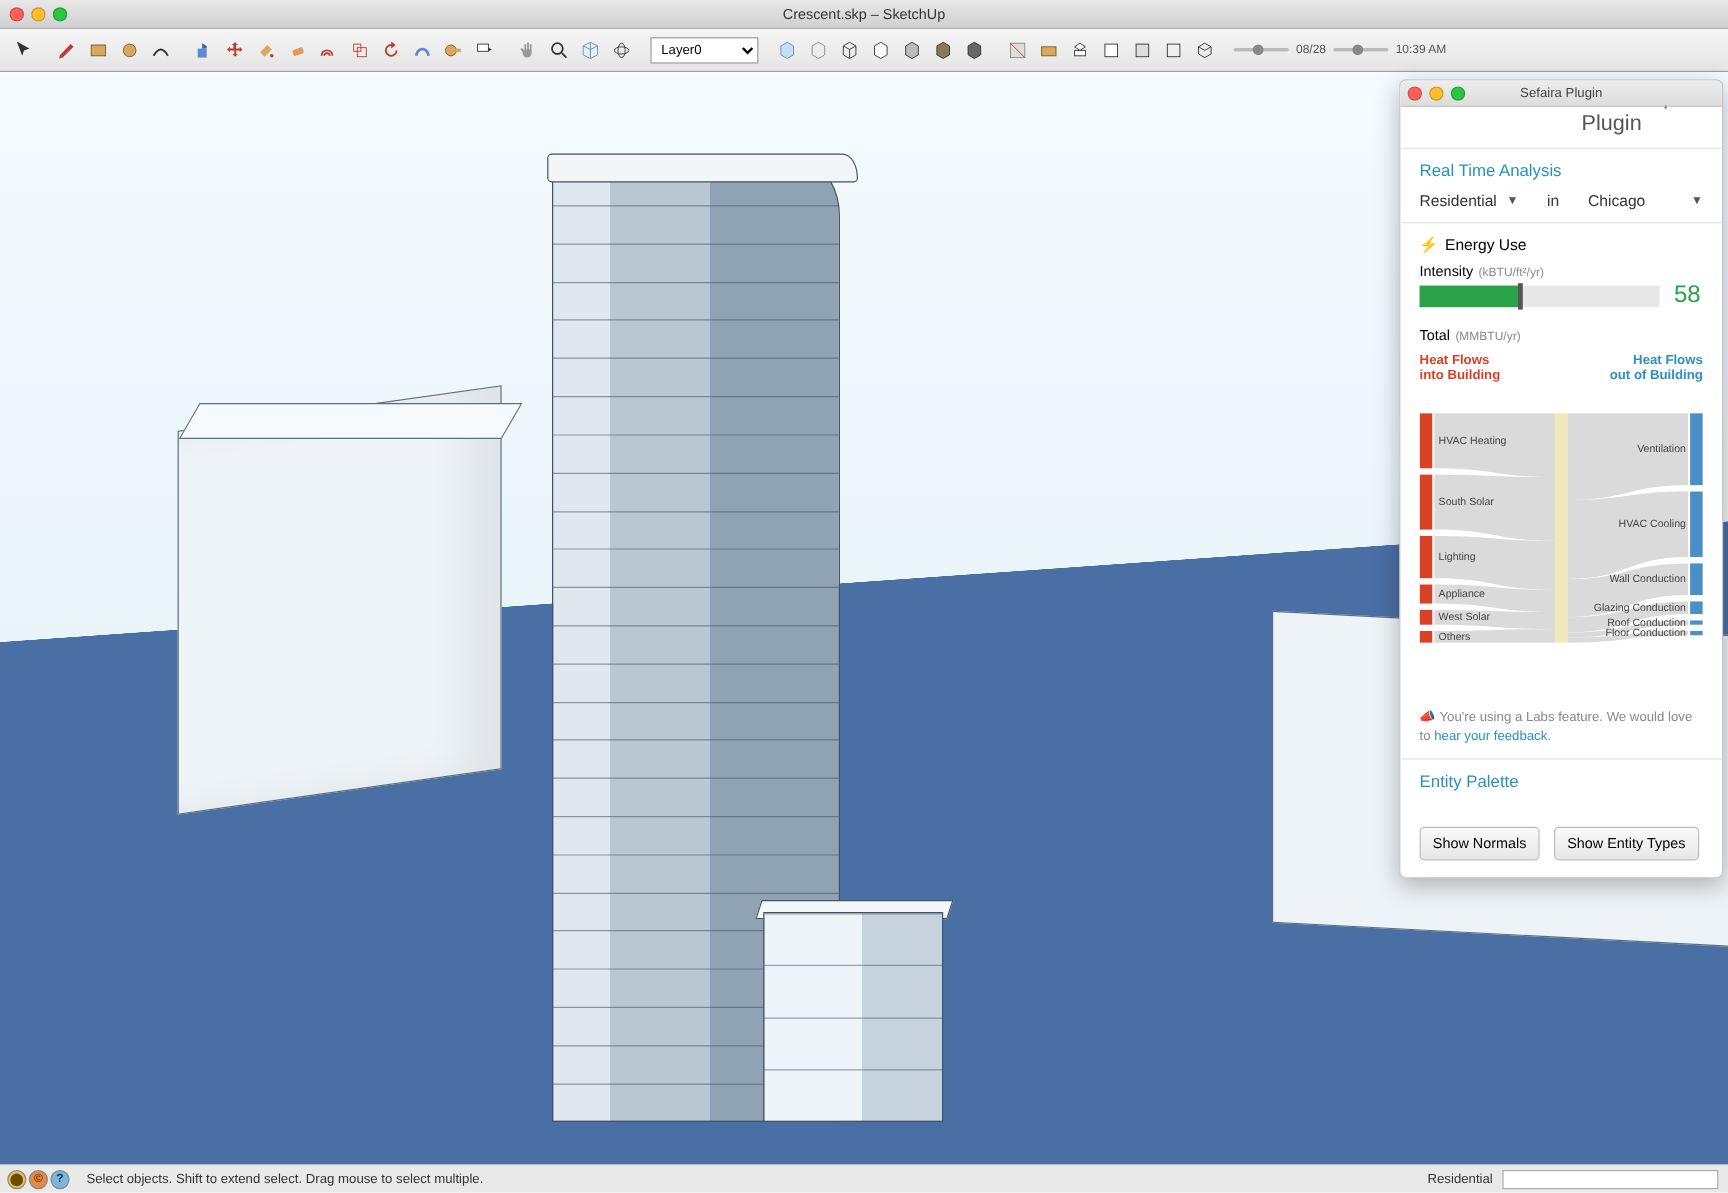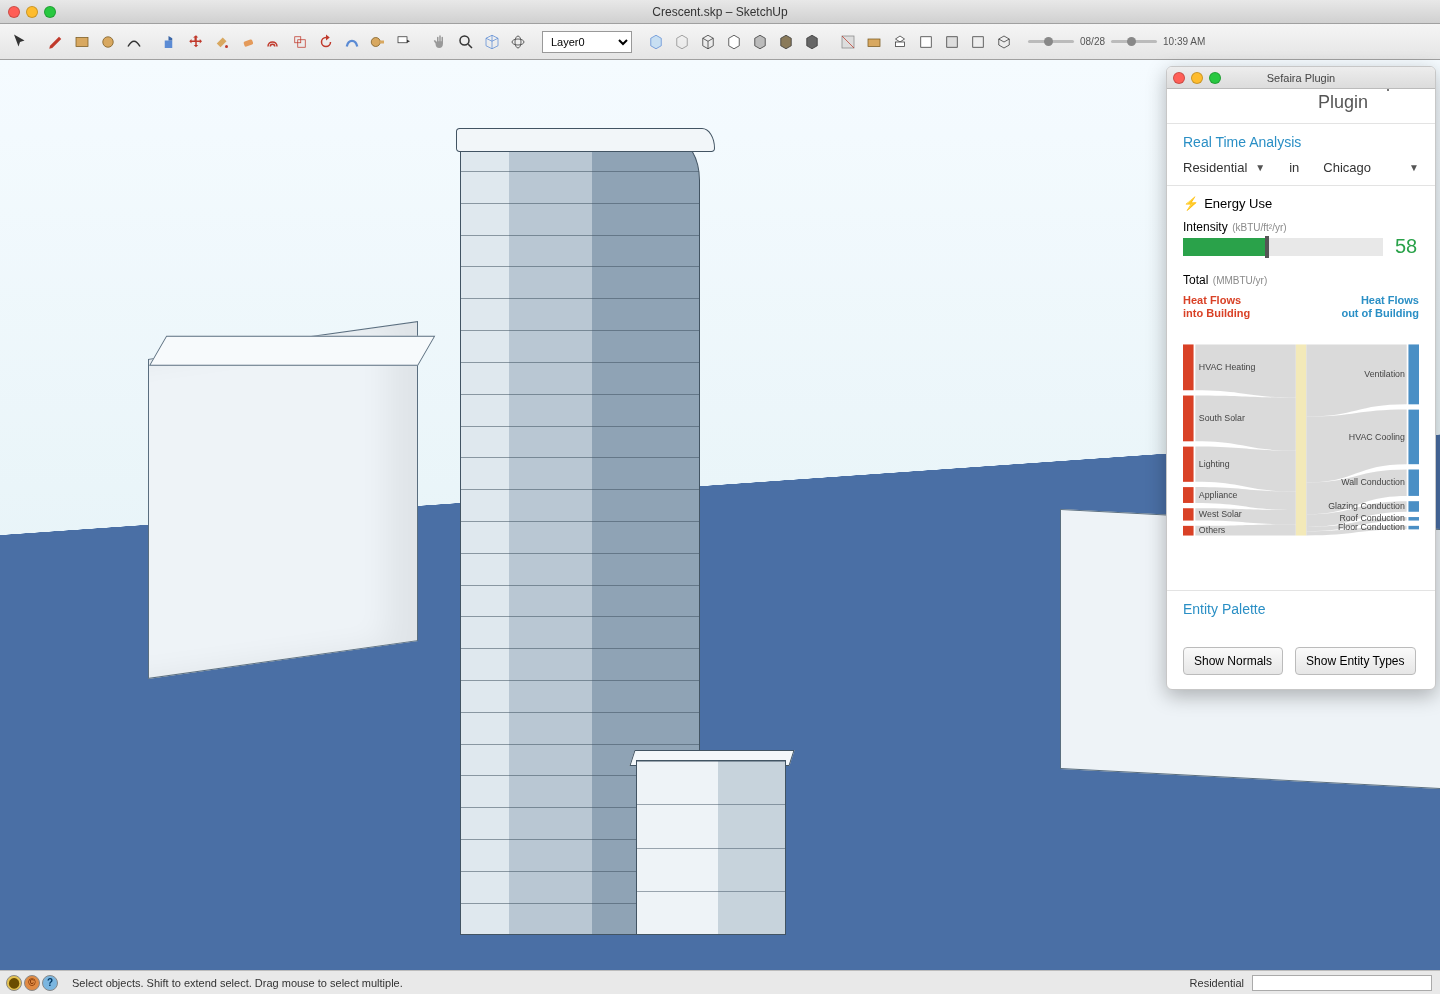--- a/index.html
+++ b/index.html
@@ -477,20 +477,25 @@
         <rect x="256" y="146" width="12" height="30" fill="#4a8fc5"></rect>
         <text x="252" y="164" text-anchor="end">Wall Conduction</text>
         <rect x="256" y="182" width="12" height="12" fill="#4a8fc5"></rect>
         <text x="252" y="191" text-anchor="end">Glazing Conduction</text>
         <rect x="256" y="200" width="12" height="4" fill="#4a8fc5"></rect>
         <text x="252" y="205" text-anchor="end">Roof Conduction</text>
         <rect x="256" y="210" width="12" height="4" fill="#4a8fc5"></rect>
         <text x="252" y="215" text-anchor="end">Floor Conduction</text>
       </svg>
 
+    <div class="labs-note">
+      <span>📣</span>
+      <span>You're using a Labs feature. We would love to </span>
+      <a href="#">hear your feedback</a>.
+    </div>
 
     <hr class="sep">
     <div class="sec-title">Entity Palette</div>
   </div>
   <div class="btn-row">
     <button class="btn">Show Normals</button>
     <button class="btn">Show Entity Types</button>
   </div>
 </div>
 

